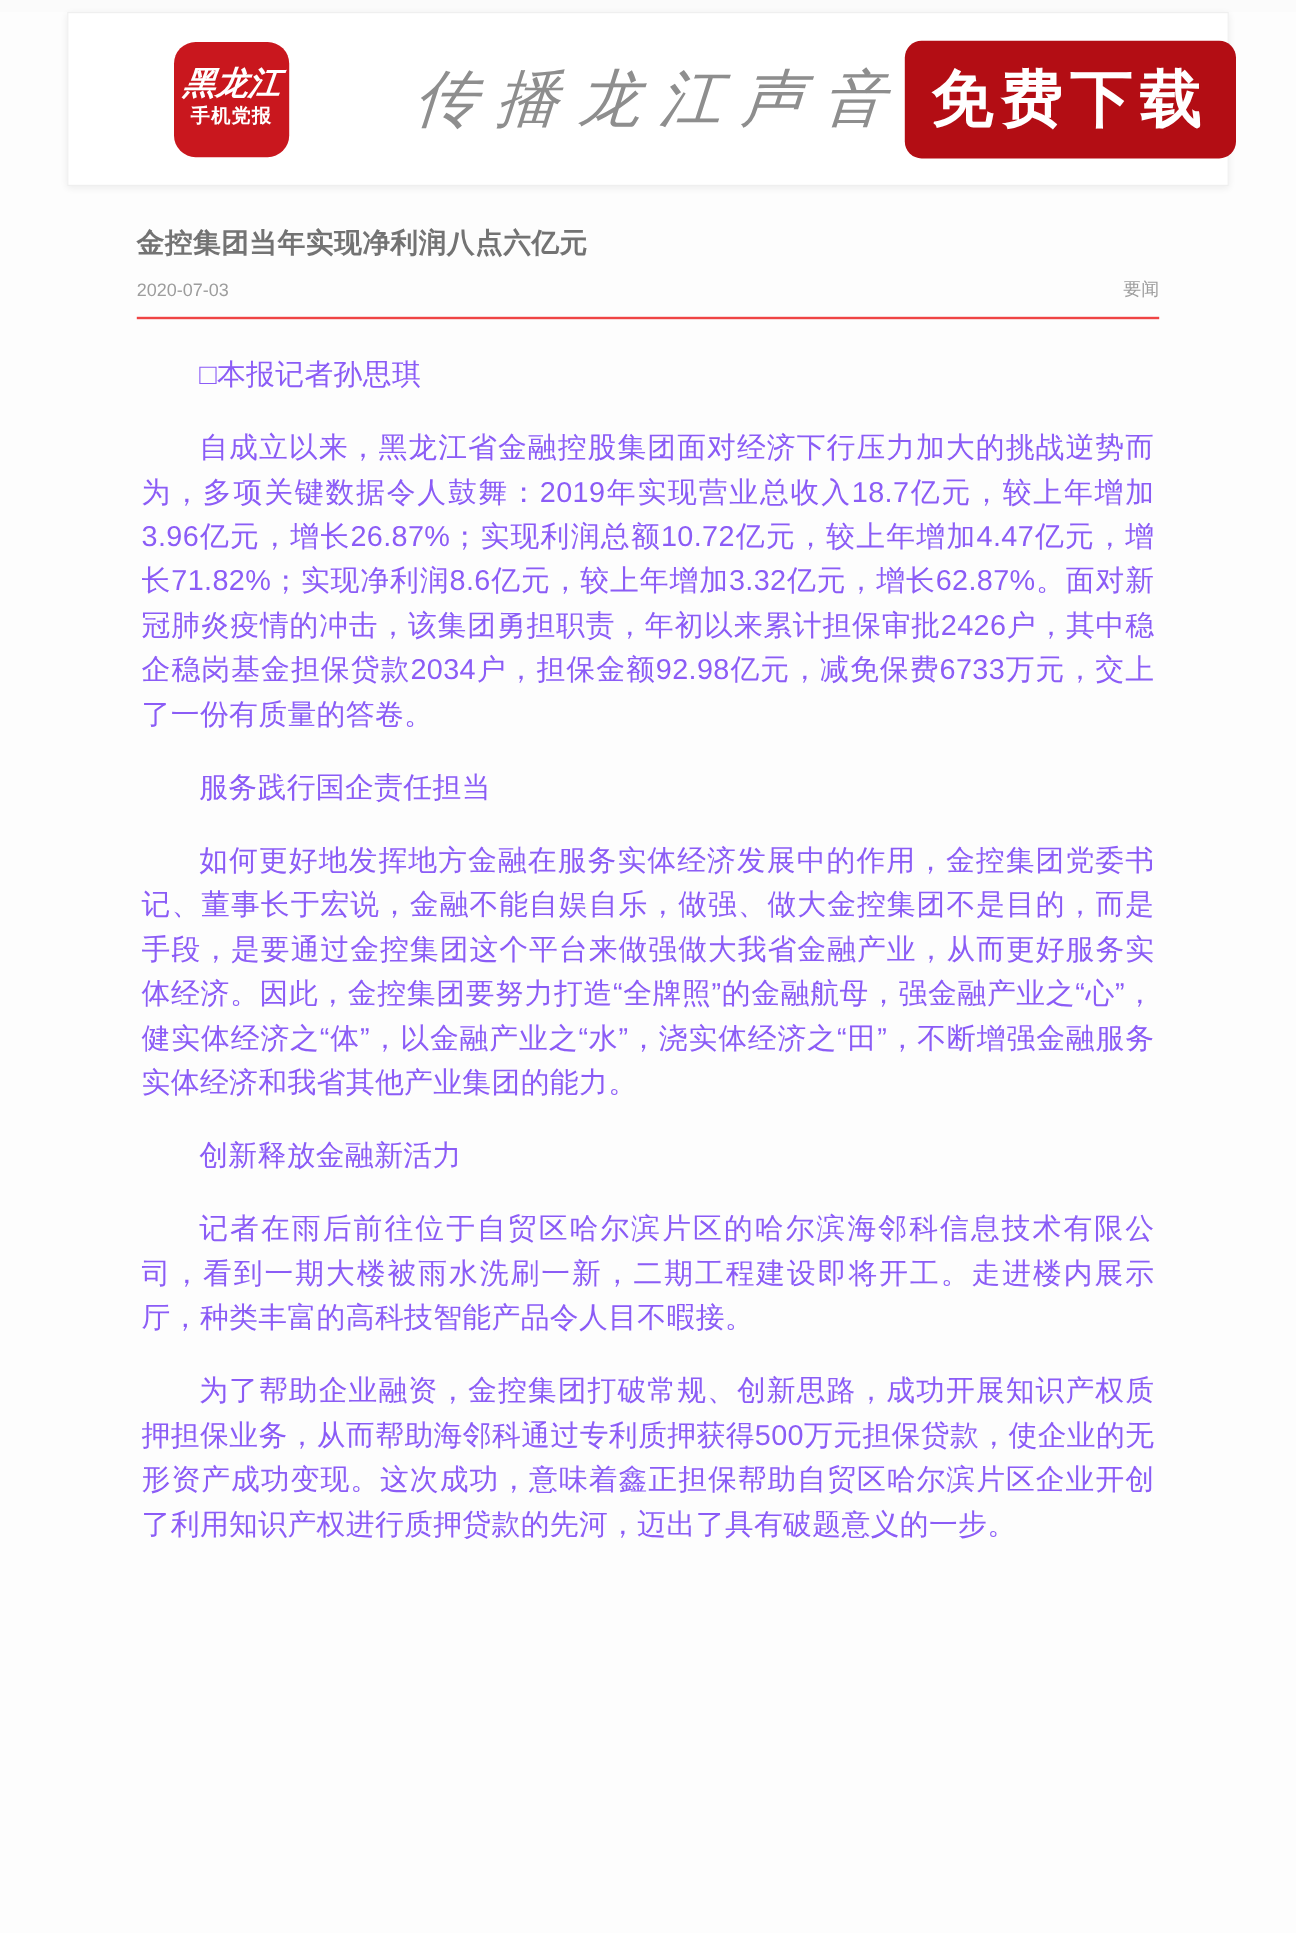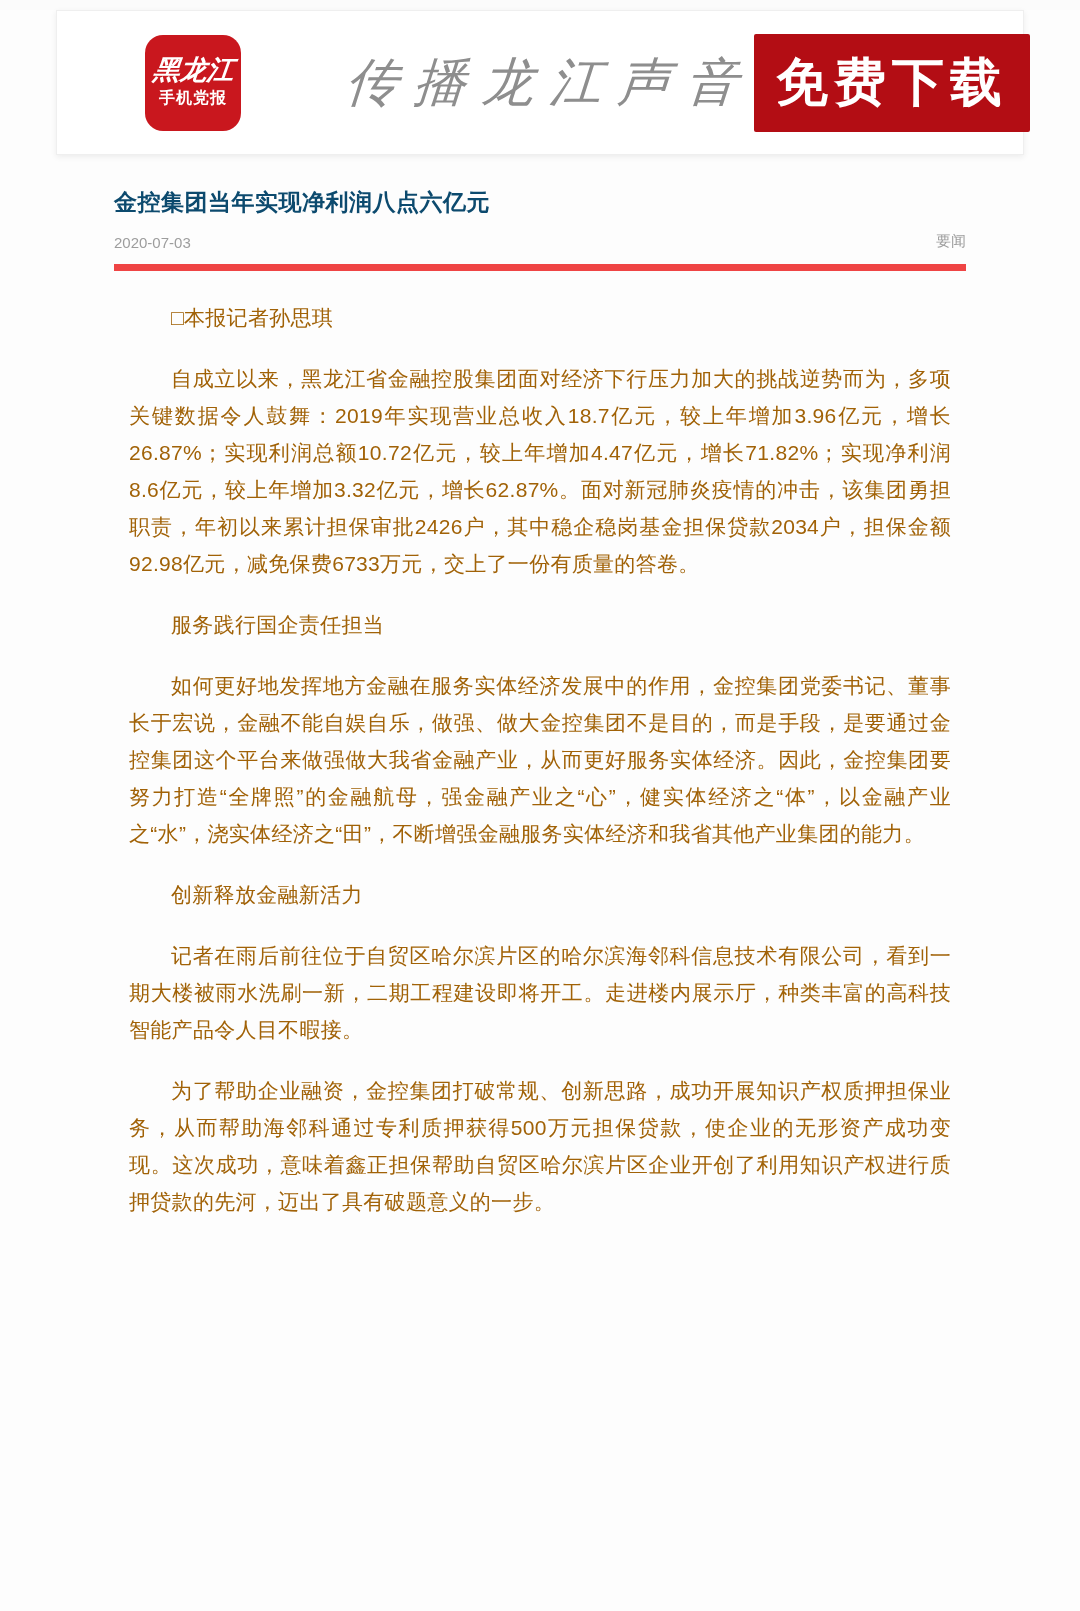--- a/index.html
+++ b/index.html
@@ -69,58 +69,58 @@
   }
   .download-btn {
     margin-left: auto;
     margin-right: 56px;
     background: #b30d14;
     color: #ffffff;
     font-size: 52px;
     font-weight: bold;
     letter-spacing: 6px;
     padding: 14px 22px;
-    border-radius: 2px;
+    border-radius: 14px;
     cursor: pointer;
     white-space: nowrap;
   }
   
   .content {
     width: 852px;
     margin: 0 auto;
     background: transparent;
   }
   .title {
     margin: 32px 0 0 0;
     font-size: 23px;
     font-weight: bold;
-    color: #0c4a6e;
+    color: #737373;
     letter-spacing: 0.5px;
   }
   .meta {
     margin-top: 14px;
     padding-bottom: 13px;
-    border-bottom: 7px solid #ef4444;
+    border-bottom: 2px solid #ef4444;
     display: flex;
     justify-content: space-between;
     align-items: flex-end;
     font-size: 15px;
     color: #9d9d9d;
   }
   .category { cursor: pointer; }
   .article-body {
     margin-top: 10px;
     padding-bottom: 12px;
   }
   .para {
-    font-size: 21px;
+    font-size: 24px;
     line-height: 37px;
-    color: #a16207;
+    color: #8b5cf6;
     text-indent: 2em;
-    margin: 24px 15px;
+    margin: 24px 4px;
     letter-spacing: 0.3px;
     text-align: justify;
   }
   .para.byline { margin-top: 28px; }
 </style>
 </head>
 <body>
 
 <div class="page">
 

